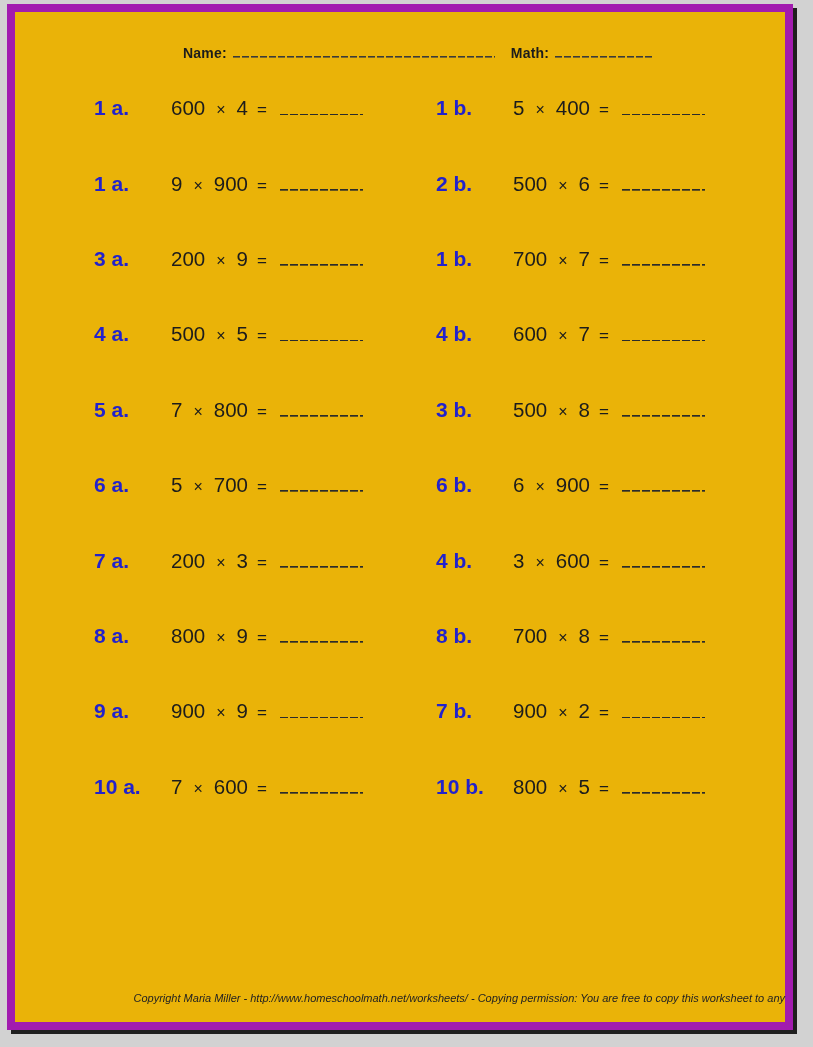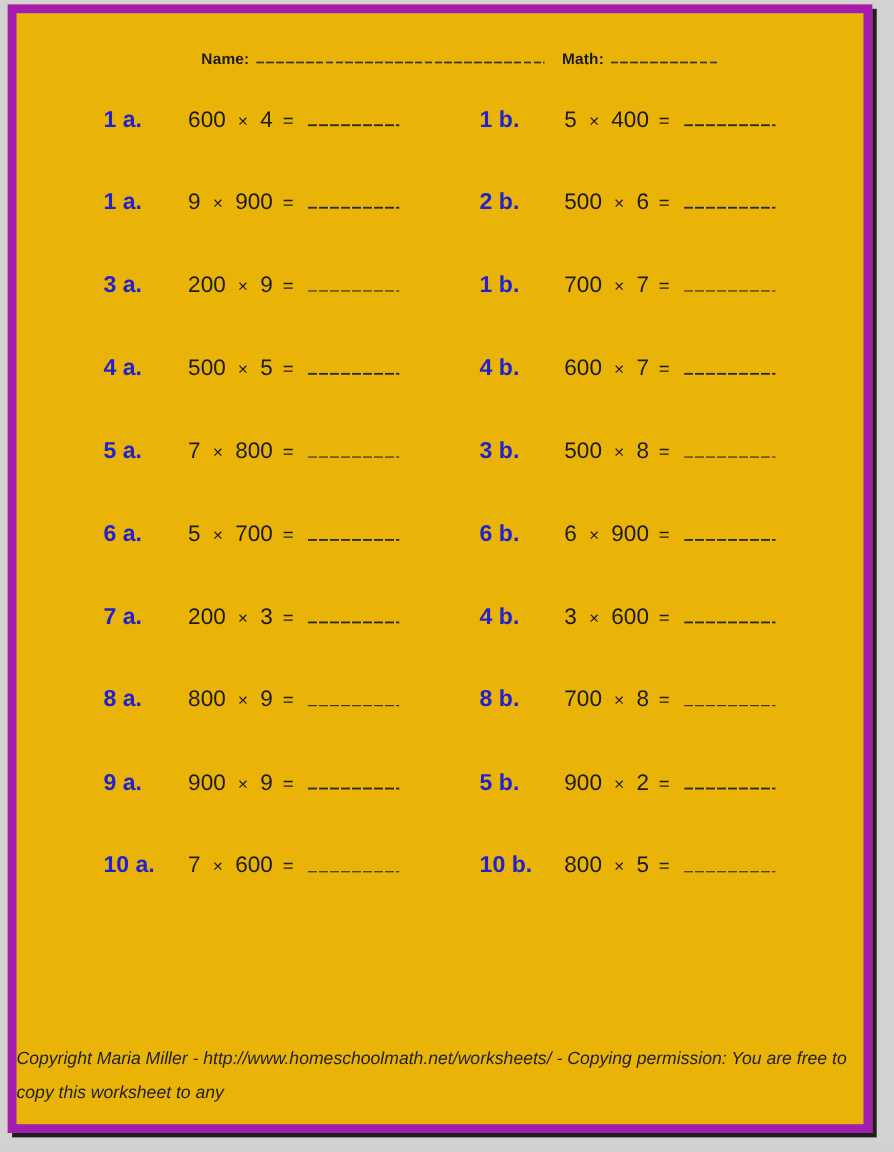--- a/index.html
+++ b/index.html
@@ -75,23 +75,23 @@
     margin-bottom: -5px;
     background: repeating-linear-gradient(90deg, #2b2b2b 0 8px, transparent 8px 10px);
     background-size: 100% 1.7px;
     background-repeat: no-repeat;
     background-position: 0 100%;
   }
   
   .footer {
     position: absolute;
     left: 0; right: 0; bottom: 13px;
-    text-align: left;
+    text-align: right;
     font-style: italic;
-    font-size: 16px;
+    font-size: 11px;
     color: #222;
     line-height: 1.95;
   }
 </style>
 </head>
 <body>
 
 <div class="paper">
 
   <div class="header-row">
@@ -267,21 +267,21 @@
         <span class="plabel">9 a.</span>
         <span class="expr">
           <span class="factor">900</span>
           <span class="op">×</span>
           <span class="factor">9</span>
           <span class="eqsign">=</span>
           <span class="blank"></span>
         </span>
       </div>
       <div class="prob">
-        <span class="plabel">5 b.</span>
+        <span class="plabel">7 b.</span>
         <span class="expr">
           <span class="factor">900</span>
           <span class="op">×</span>
           <span class="factor">2</span>
           <span class="eqsign">=</span>
           <span class="blank"></span>
         </span>
       </div>
       <div class="prob">
         <span class="plabel">10 a.</span>

